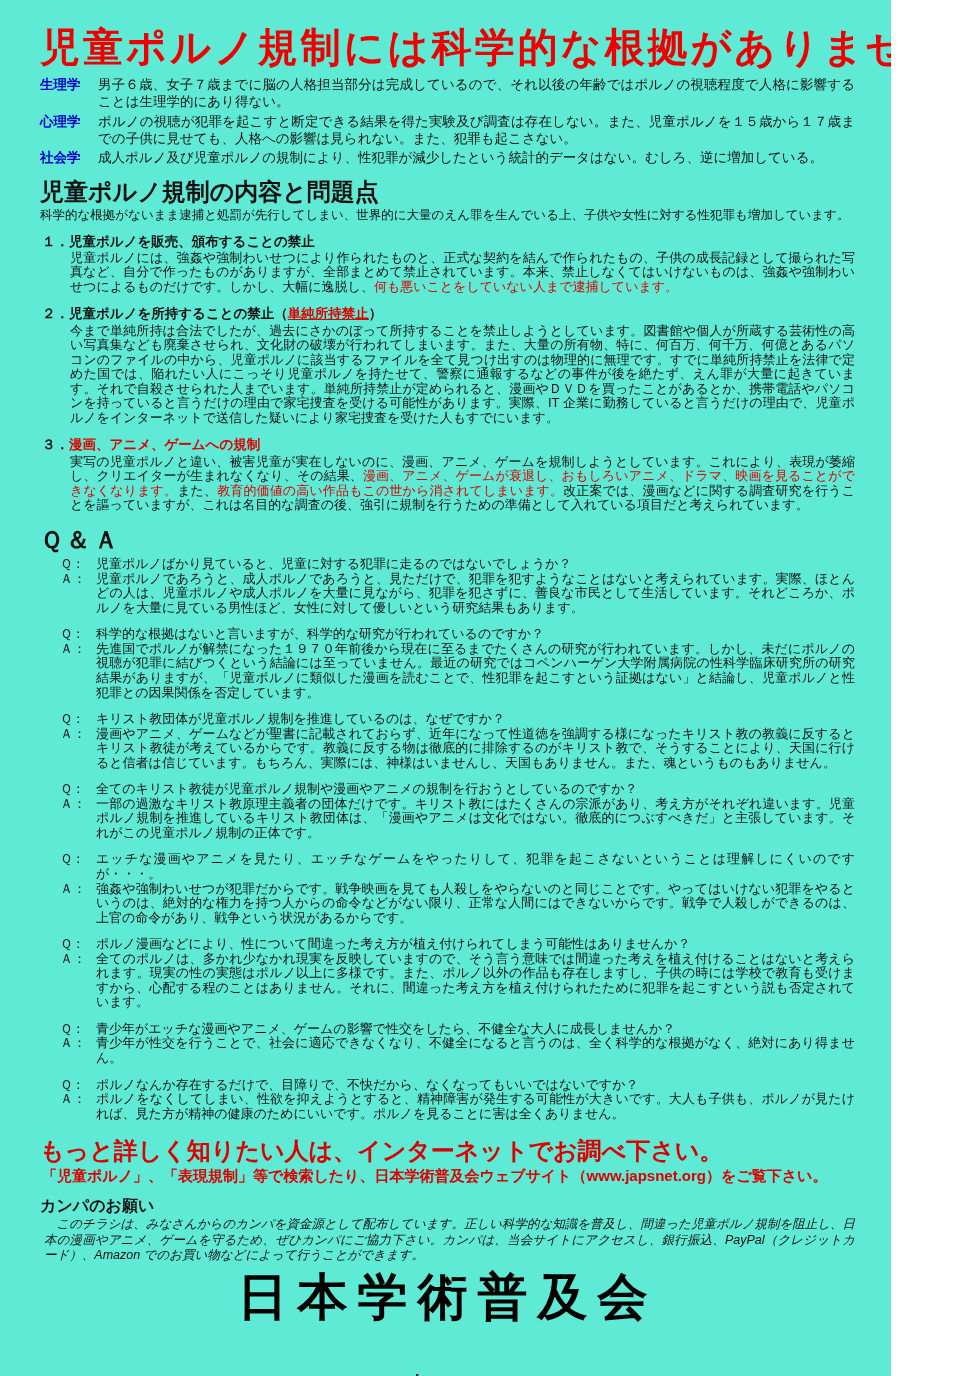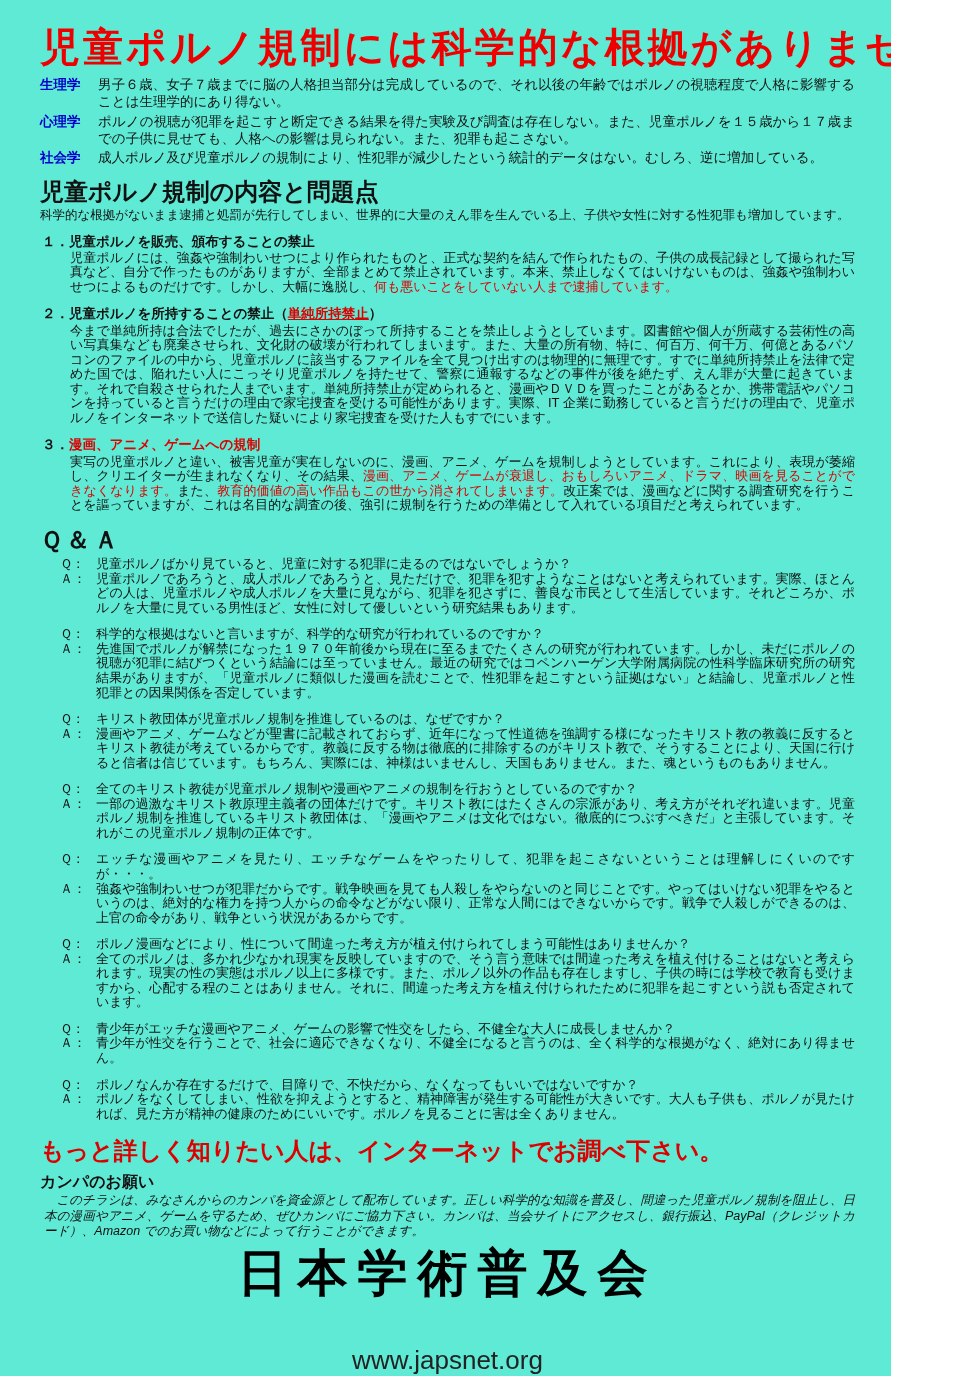--- a/index.html
+++ b/index.html
@@ -269,20 +269,21 @@
       <span class="qa-label">Ｑ：</span>
       <span class="qa-text">ポルノなんか存在するだけで、目障りで、不快だから、なくなってもいいではないですか？</span>
     </div>
     <div class="qa-line">
       <span class="qa-label">Ａ：</span>
       <span class="qa-text">ポルノをなくしてしまい、性欲を抑えようとすると、精神障害が発生する可能性が大きいです。大人も子供も、ポルノが見たければ、見た方が精神の健康のためにいいです。ポルノを見ることに害は全くありません。</span>
     </div>
   </div>
 
   <h2 class="cta-heading">もっと詳しく知りたい人は、インターネットでお調べ下さい。</h2>
+  <p class="cta-sub">「児童ポルノ」、「表現規制」等で検索したり、日本学術普及会ウェブサイト（www.japsnet.org）をご覧下さい。</p>
 
   <h2 class="donation-heading">カンパのお願い</h2>
   <p class="donation-body">　このチラシは、みなさんからのカンパを資金源として配布しています。正しい科学的な知識を普及し、間違った児童ポルノ規制を阻止し、日本の漫画やアニメ、ゲームを守るため、ぜひカンパにご協力下さい。カンパは、当会サイトにアクセスし、銀行振込、PayPal（クレジットカード）、Amazon でのお買い物などによって行うことができます。</p>
 
   <div class="footer">
     <div class="footer-org">日本学術普及会</div>
     <div class="footer-url">www.japsnet.org</div>
   </div>
 
 </div>

